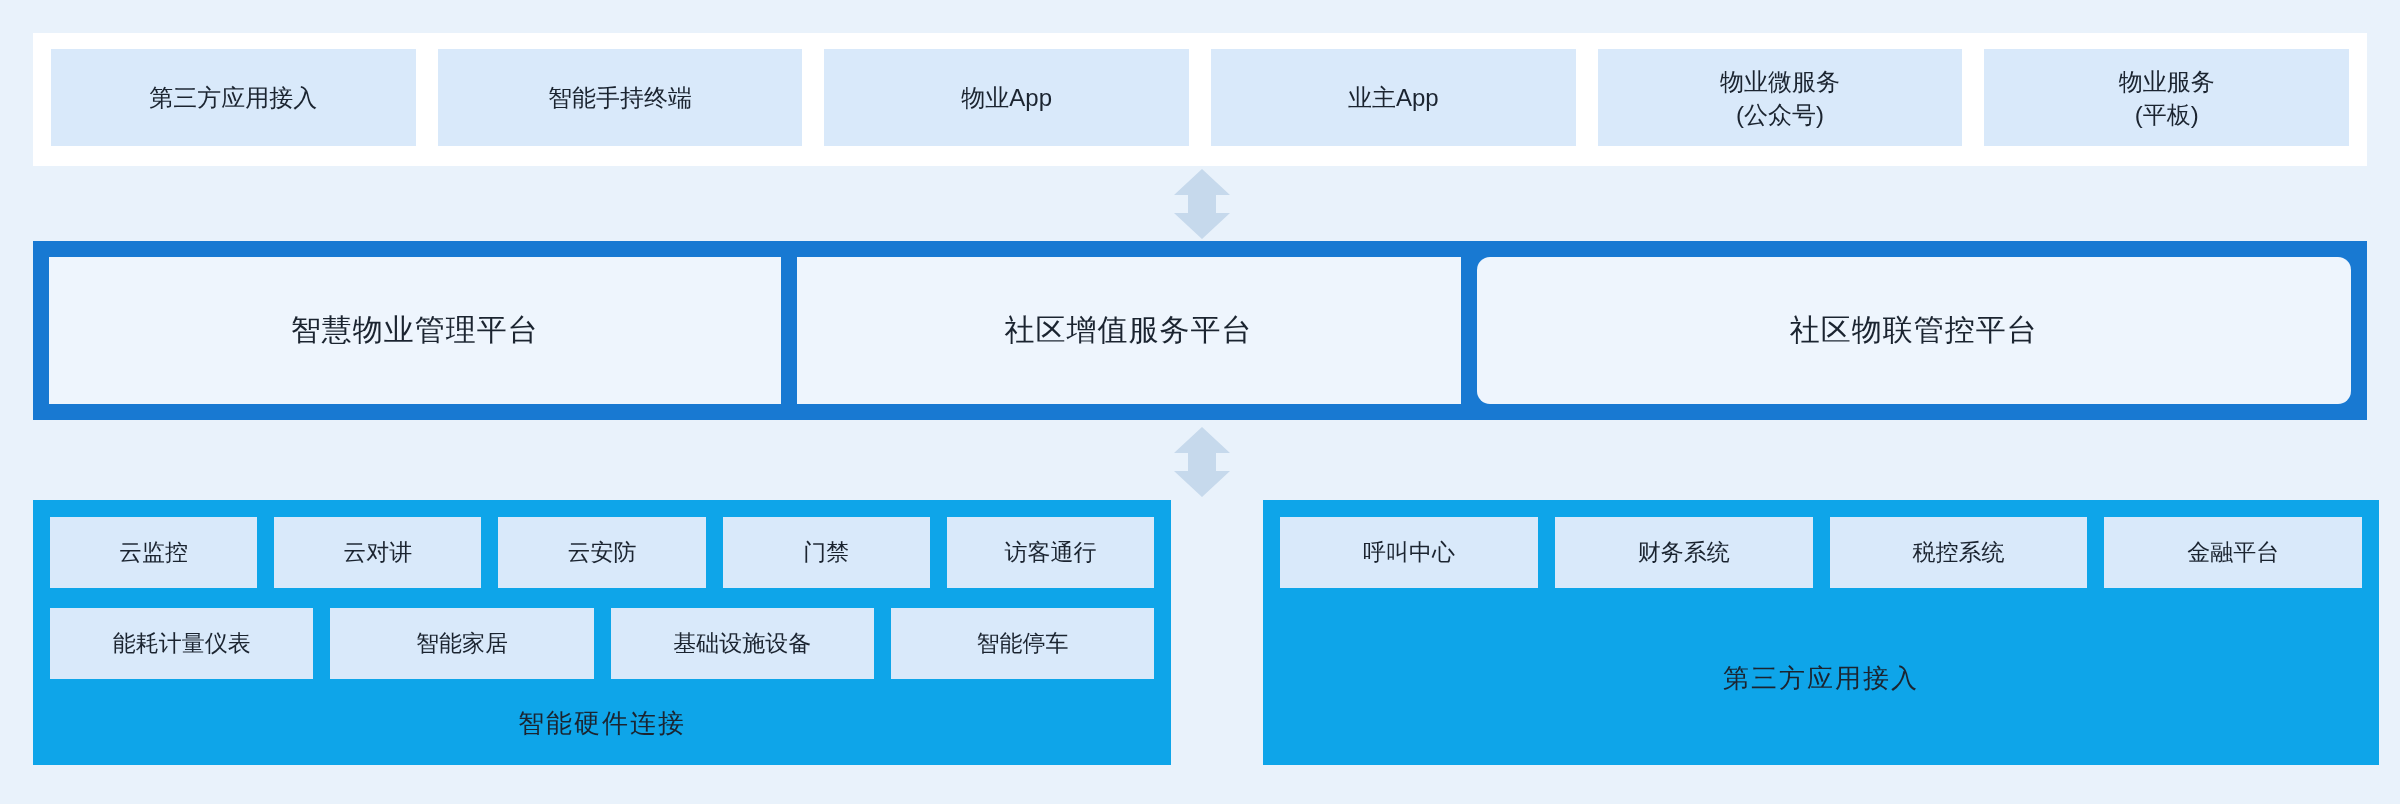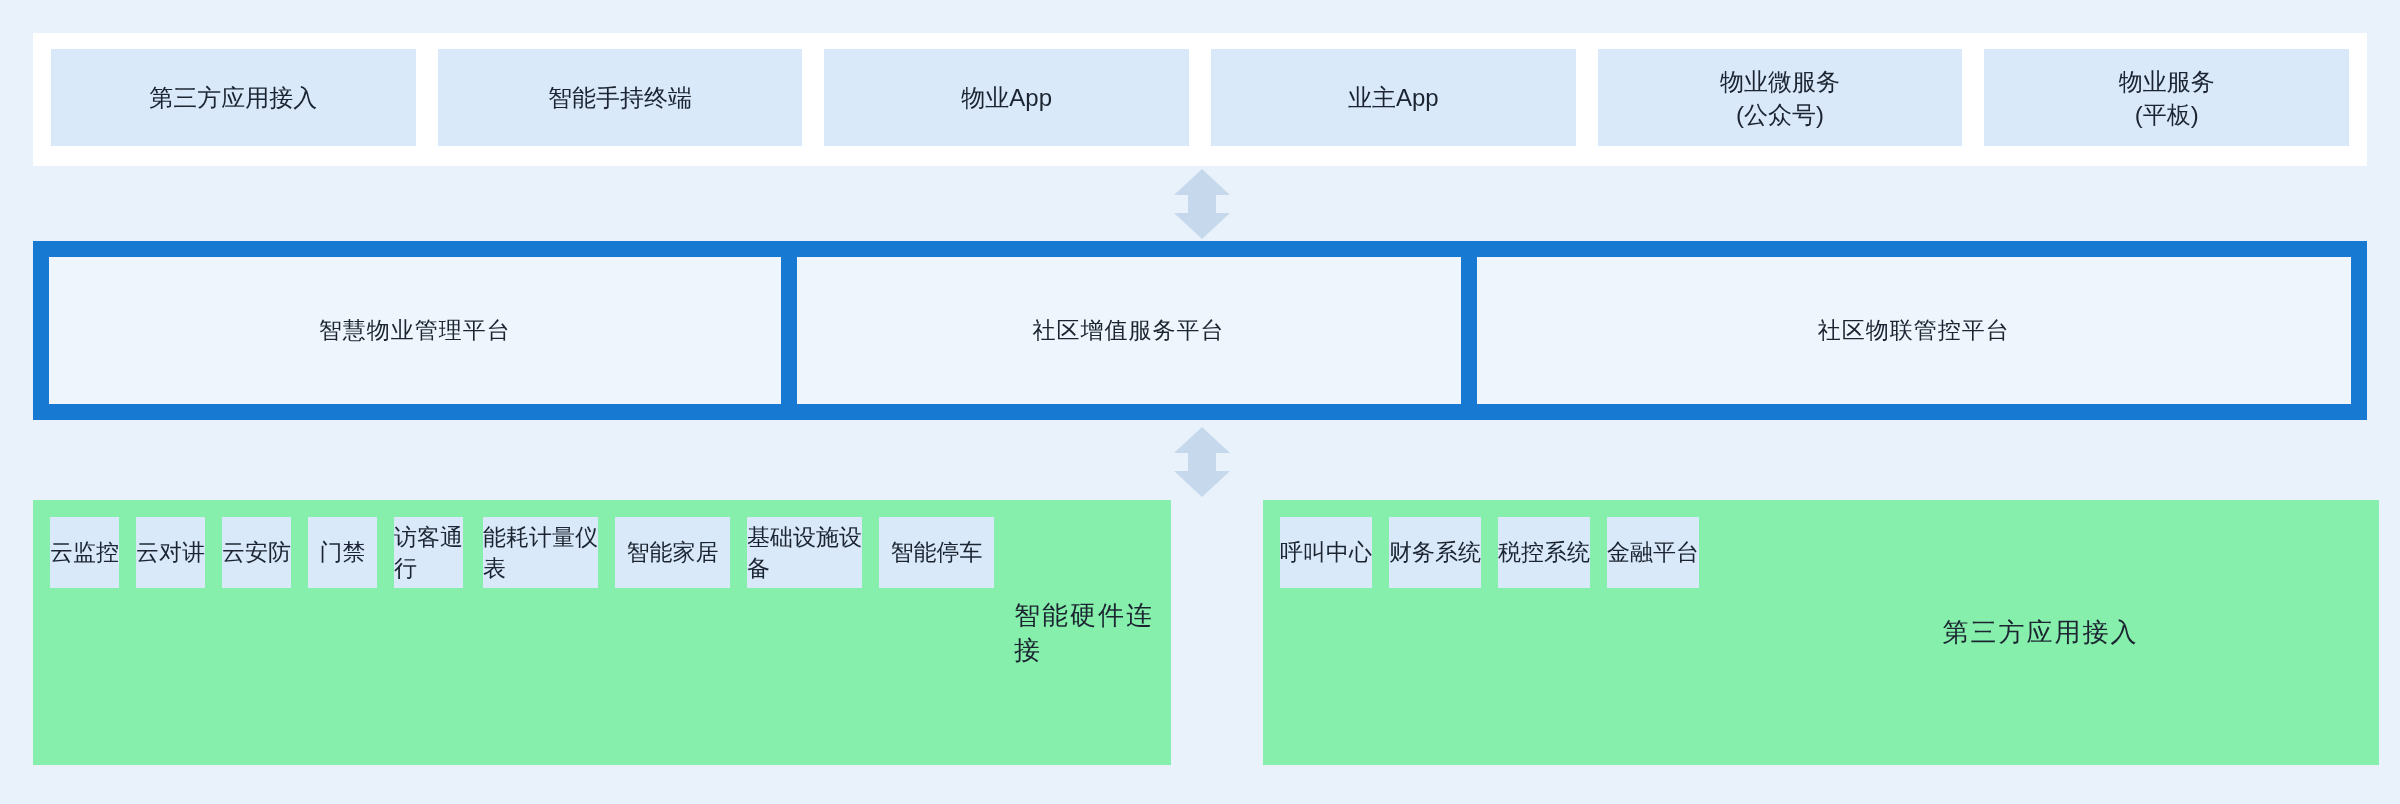--- a/index.html
+++ b/index.html
@@ -33,30 +33,30 @@
   
   .band{
     position:absolute;left:33px;top:241px;width:2334px;height:179px;
     background:#1879d2;
     box-sizing:border-box;padding:16px;
     display:flex;gap:16px;
   }
   .platform{
     background:#eef5fd;
     display:flex;align-items:center;justify-content:center;
-    font-size:23px;letter-spacing:1px;
+    font-size:30px;letter-spacing:1px;
   }
   .platform.p1{width:758px;}
   .platform.p2{width:688px;}
-  .platform.p3{width:906px;}
+  .platform.p3{width:906px;border-radius:13px;}
   
   .group{
-    position:absolute;top:500px;height:265px;background:#86efac;
+    position:absolute;top:500px;height:265px;background:#0ea5e9;
     box-sizing:border-box;padding:17px;
-    display:flex;flex-direction:row;gap:20px;justify-content:flex-end;
+    display:flex;flex-direction:column;gap:20px;justify-content:flex-end;
   }
   .group.left{left:33px;width:1138px;}
   .group.right{left:1263px;width:1116px;}
   .group-row{display:flex;gap:17px;height:71px;flex:0 0 auto;}
   .cell{
     flex:1 1 0;background:#d9e9fa;
     display:flex;align-items:center;justify-content:center;
     font-size:23px;
   }
   .cell.empty{background:transparent;}

